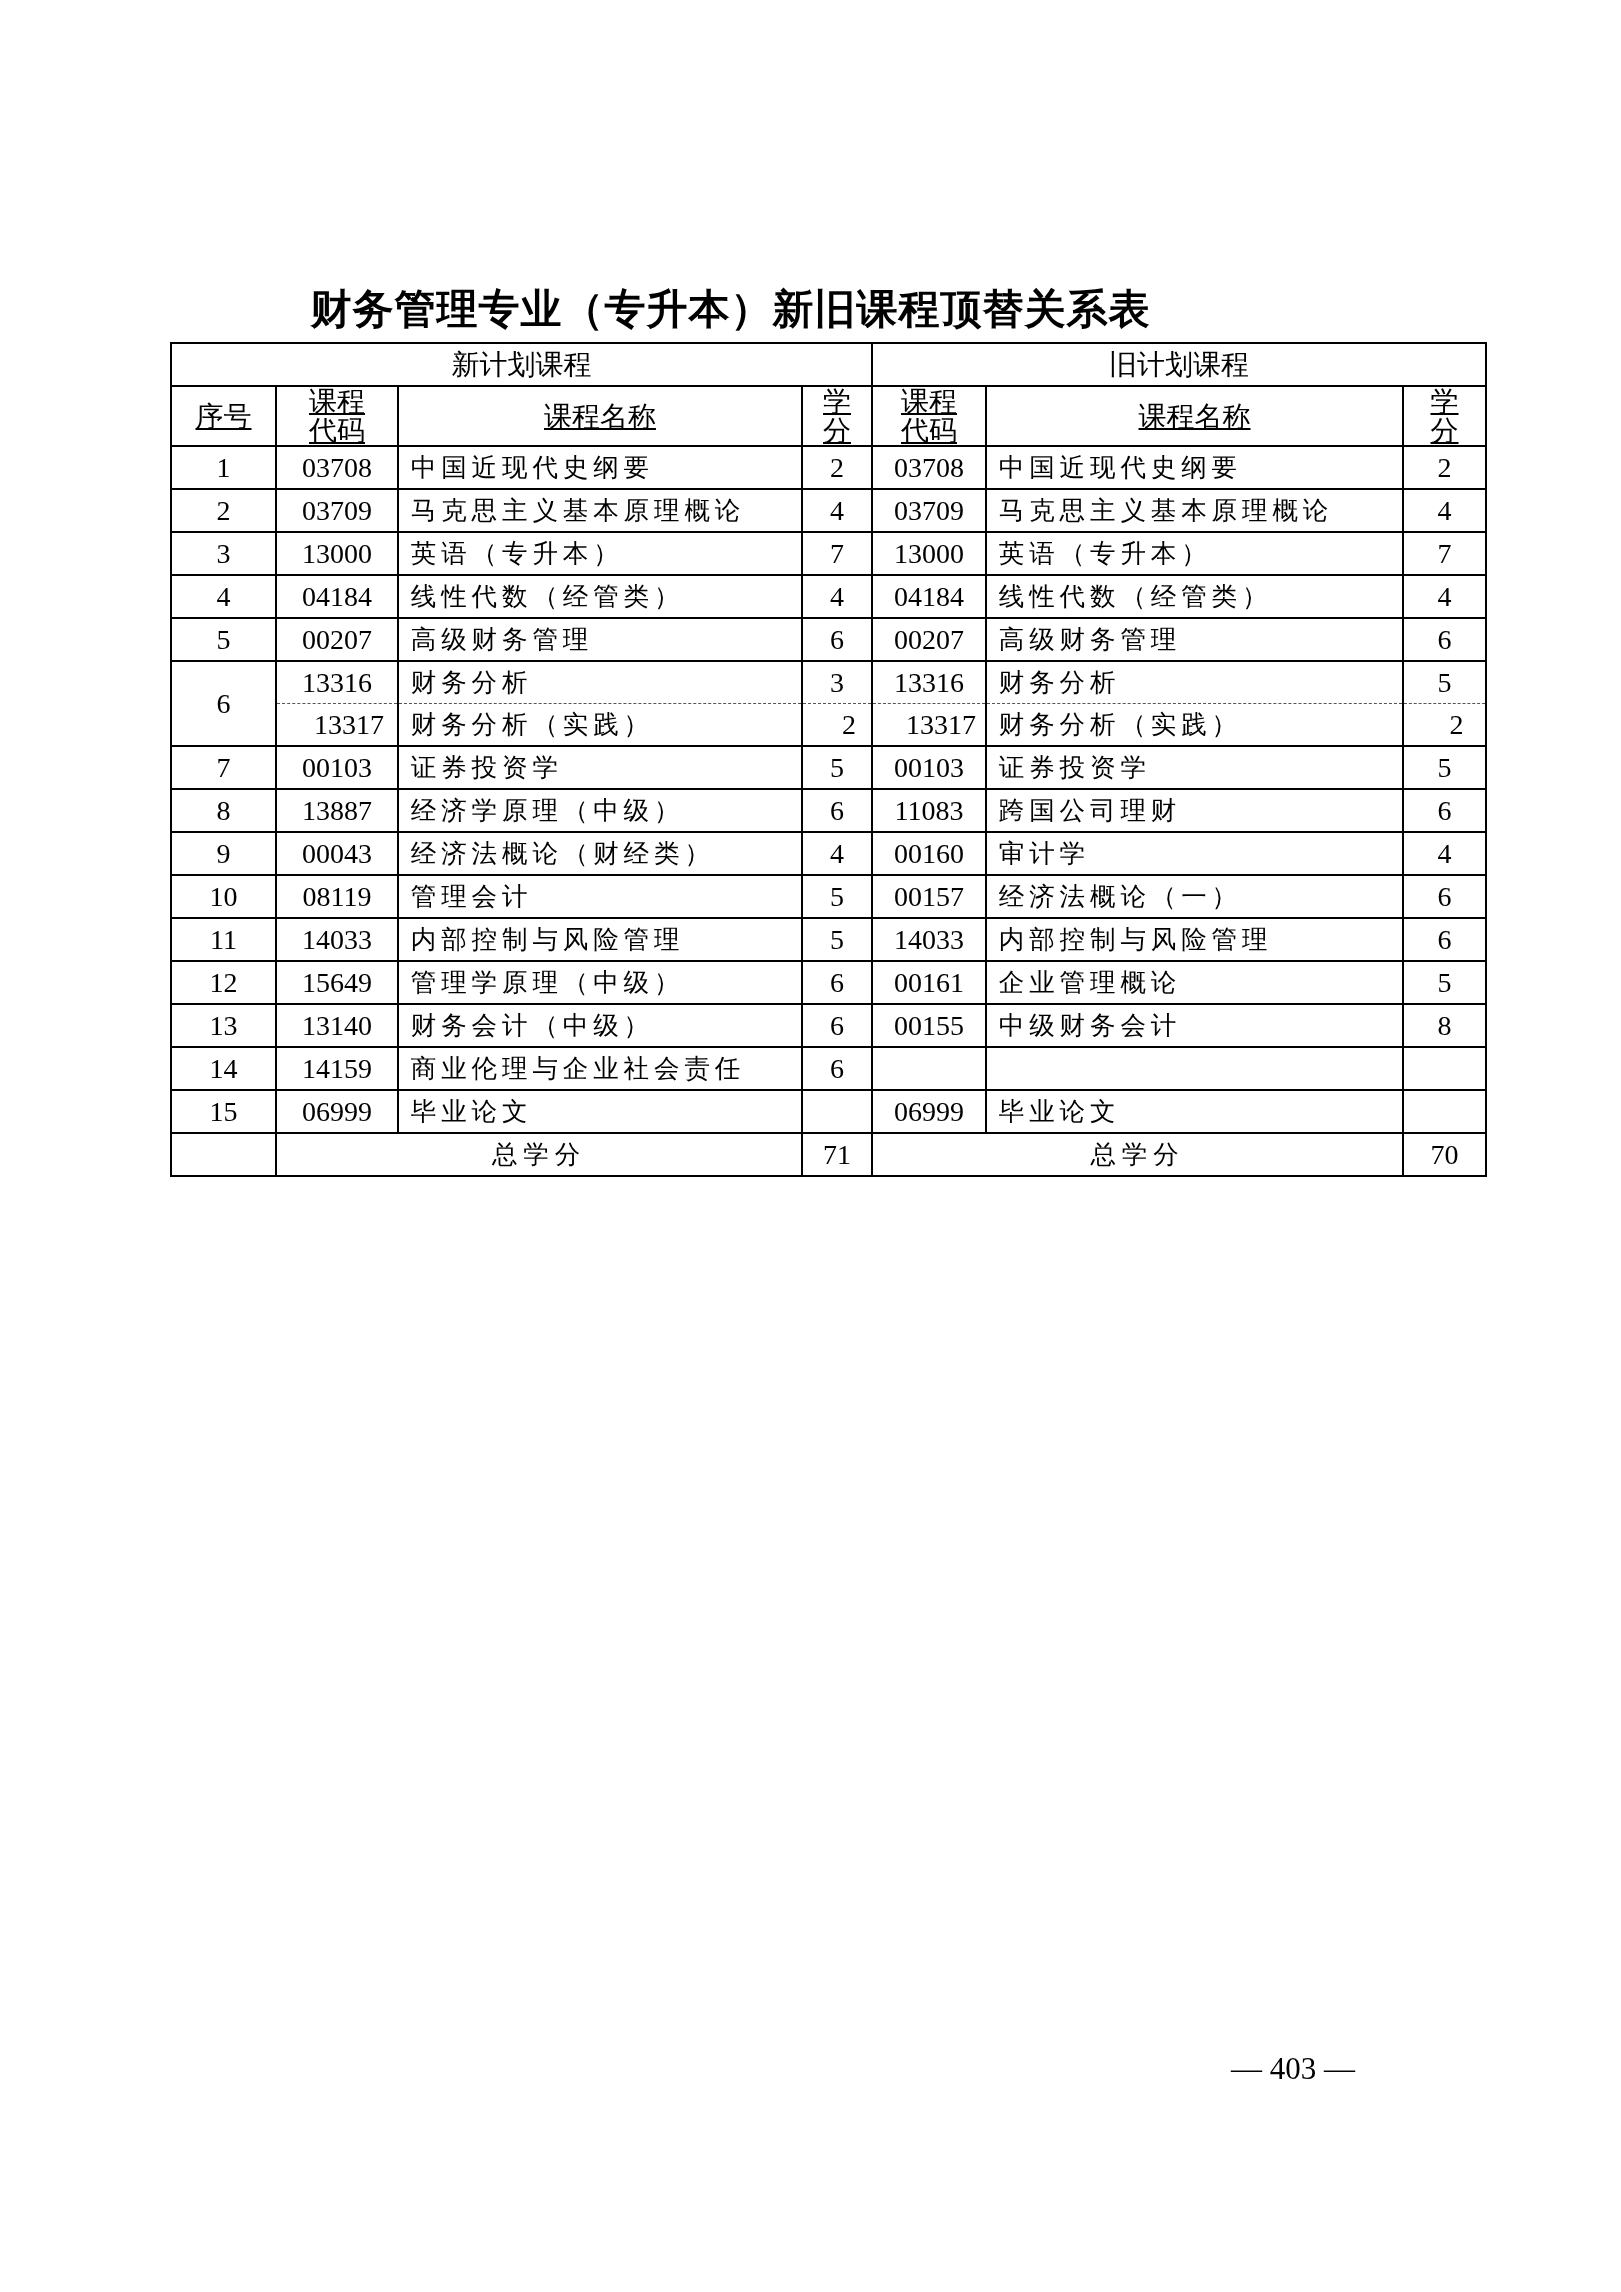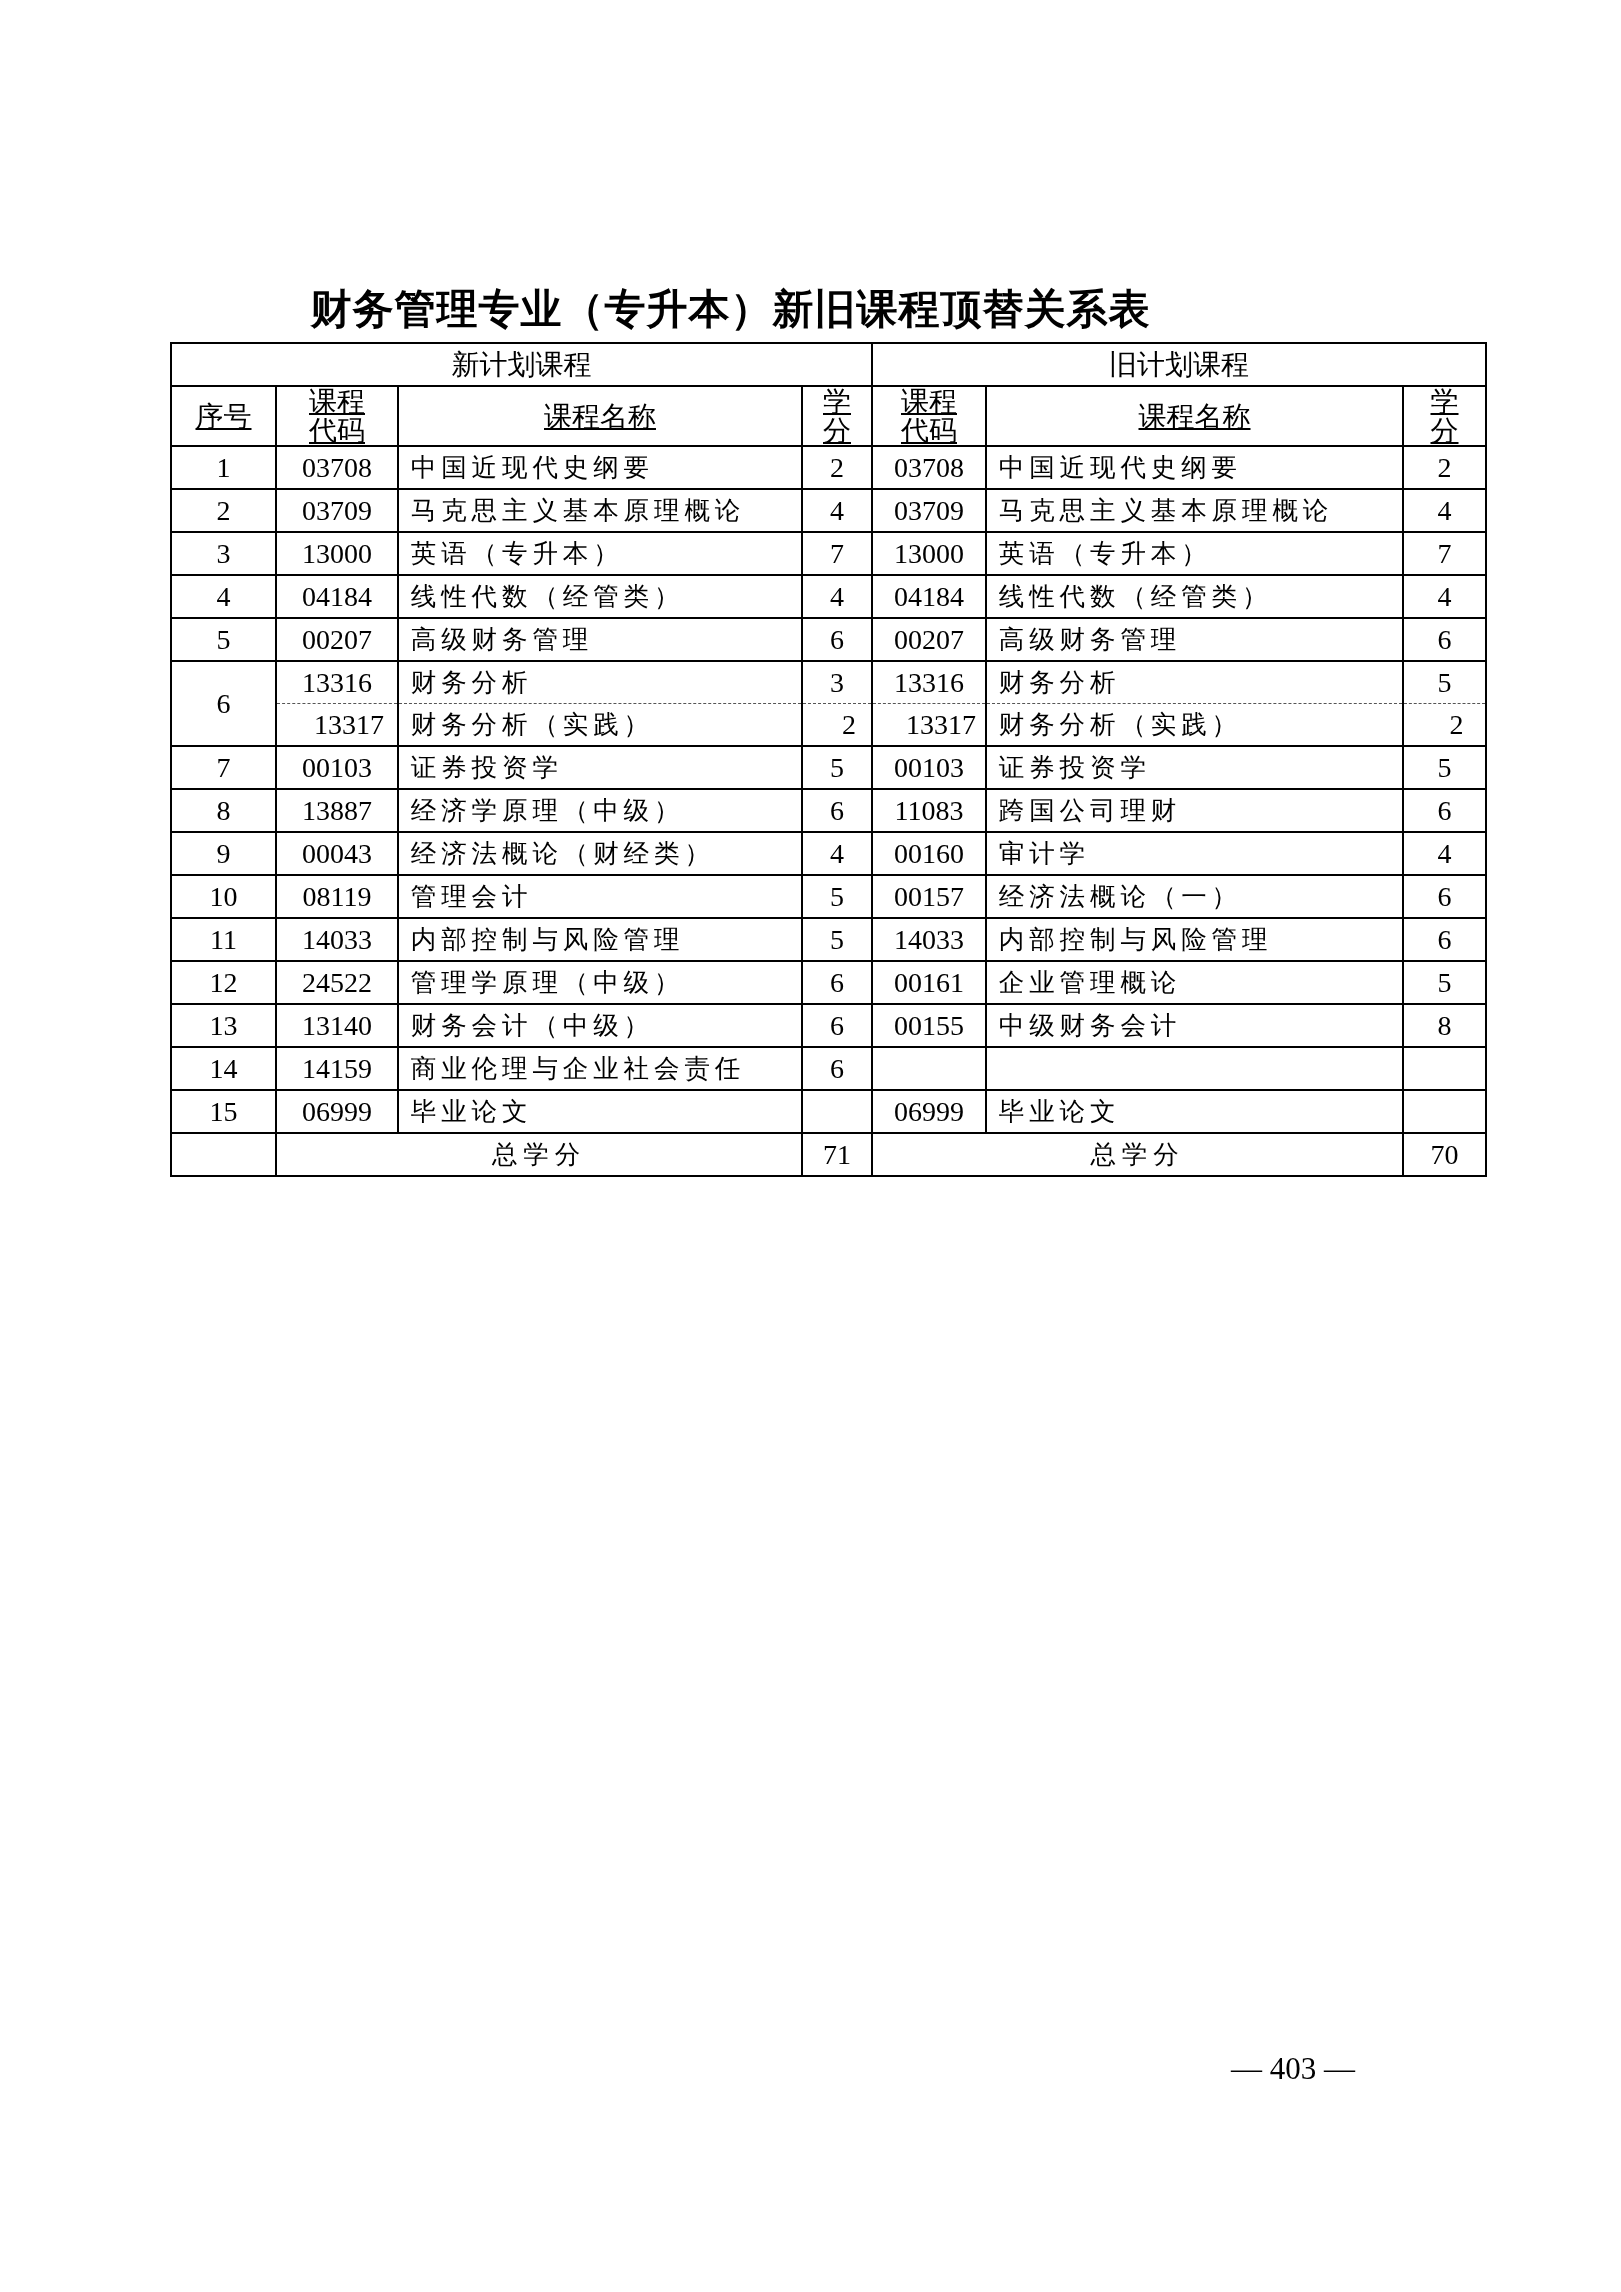--- a/index.html
+++ b/index.html
@@ -167,21 +167,21 @@
       <td class="c">11</td>
       <td class="c">14033</td>
       <td class="name">内部控制与风险管理</td>
       <td class="c">5</td>
       <td class="c">14033</td>
       <td class="name">内部控制与风险管理</td>
       <td class="c">6</td>
     </tr>
     <tr>
       <td class="c">12</td>
-      <td class="c">24522</td>
+      <td class="c">15649</td>
       <td class="name">管理学原理（中级）</td>
       <td class="c">6</td>
       <td class="c">00161</td>
       <td class="name">企业管理概论</td>
       <td class="c">5</td>
     </tr>
     <tr>
       <td class="c">13</td>
       <td class="c">13140</td>
       <td class="name">财务会计（中级）</td>

